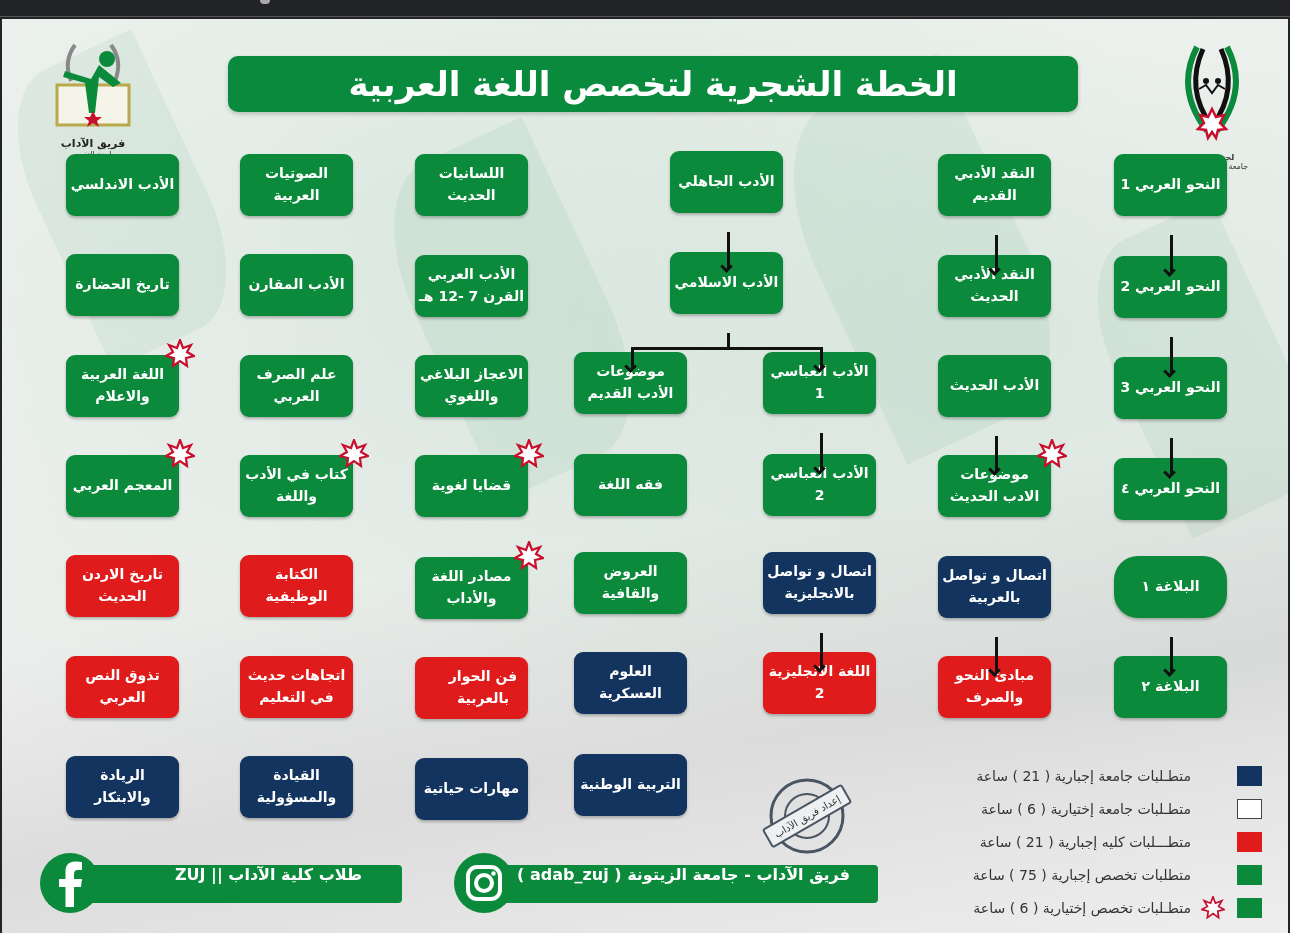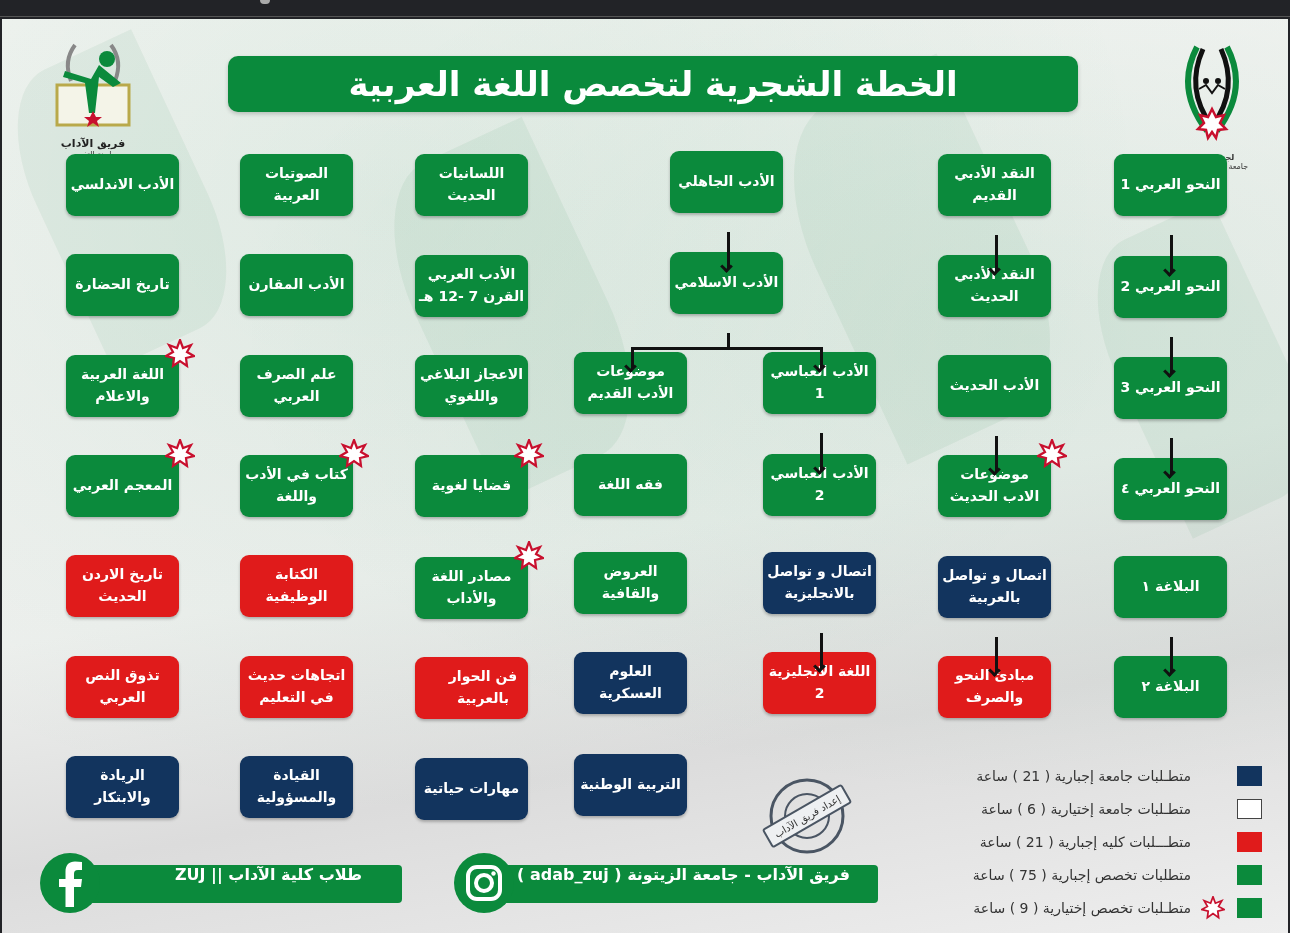--- a/index.html
+++ b/index.html
@@ -99,21 +99,21 @@
       </div>
       <div class="box green" style="left: 1112px; top: 237px;">
         <span>النحو العربي 2</span>
       </div>
       <div class="box green" style="left: 1112px; top: 338px;">
         <span>النحو العربي 3</span>
       </div>
       <div class="box green" style="left: 1112px; top: 439px;">
         <span>النحو العربي ٤</span>
       </div>
-      <div class="box green" style="left: 1112px; top: 537px;">
+      <div class="box green" style="left: 1112px; top: 537px; border-radius: 24px;">
         <span>البلاغة ١</span>
       </div>
       <div class="box green" style="left: 1112px; top: 637px;">
         <span>البلاغة ٢</span>
       </div>
       <div class="box green" style="left: 936px; top: 135px;">
         <span>النقد الأدبي القديم</span>
       </div>
       <div class="box green" style="left: 936px; top: 236px;">
         <span>النقد الأدبي الحديث</span>
@@ -289,21 +289,21 @@
       <div class="legend-row" style="top: 99px;">
         <div class="swatch" style="background: rgb(11, 138, 60);"></div>
         <span style="width: 30px;"></span>
         <span class="legend-text">متطلبات تخصص إجبارية ( 75 ) ساعة</span>
       </div>
       <div class="legend-row" style="top: 132px;">
         <div class="swatch" style="background: rgb(11, 138, 60);"></div>
         <span class="legend-star"><svg viewBox="0 0 30 30">
             <polygon points="15,1 18,9 26,6 22,13 29,17 21,19 22,27 15,22 8,27 9,19 1,17 8,13 4,6 12,9" fill="#fff" stroke="#c8102e" stroke-width="2.2"></polygon>
           </svg></span>
-        <span class="legend-text">متطـلبات تخصص إختيارية ( 9 ) ساعة</span>
+        <span class="legend-text">متطـلبات تخصص إختيارية ( 6 ) ساعة</span>
       </div>
     </div>
 
   <div class="social" style="left:74px;top:846px;width:326px;">
     <span style="margin-right:40px;">طلاب كلية الآداب  ||  ZUJ</span>
   </div>
   <div class="social-circle" style="left:38px;top:834px;">
     <svg width="40" height="48" viewBox="0 0 40 48">
         <path d="M24 48 V28 H31 L32 20 H24 V15 C24 12.5 25 11 28 11 H32 V3 C30 2.7 27.5 2.5 25 2.5 C19 2.5 15.5 6 15.5 12.5 V20 H9 V28 H15.5 V48 Z" fill="#fff"></path>
       </svg>

